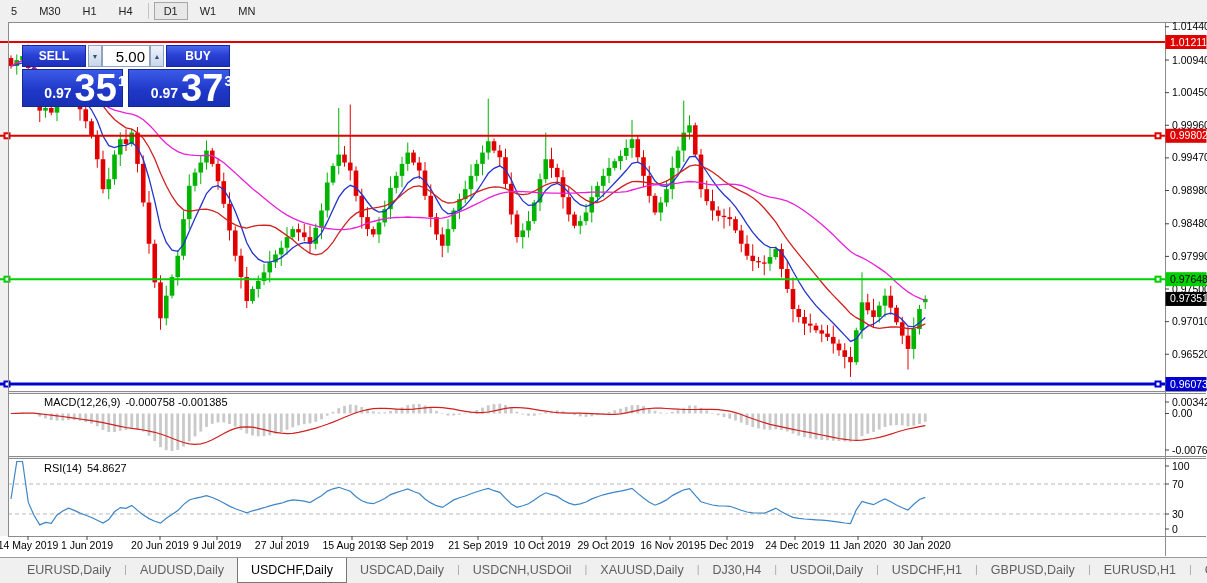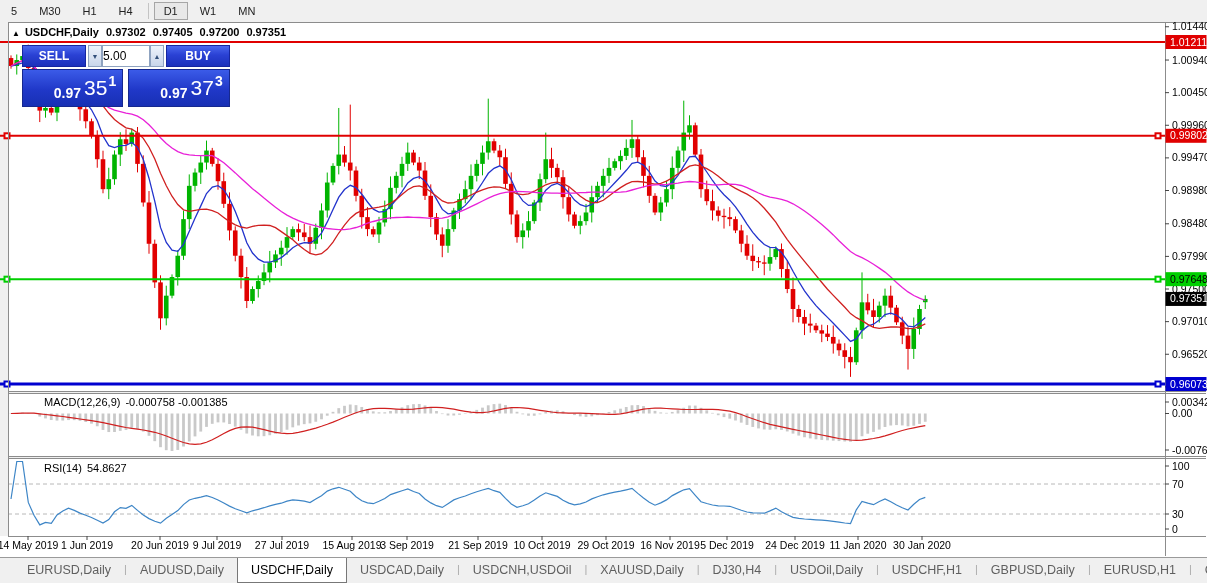--- a/index.html
+++ b/index.html
@@ -23,29 +23,29 @@
   .trade-panel{position:absolute;left:22px;top:45px;width:208px;z-index:3;}
   .tp-row1{display:flex;height:22px;}
   .btn-trade{width:64px;height:22px;display:flex;align-items:center;justify-content:center;
       background:linear-gradient(180deg,#4a67ee 0%,#2a41d4 45%,#1c31bb 100%);
       border:1px solid #1626a0;color:#fff;font-size:12px;font-weight:600;box-sizing:border-box;cursor:pointer;}
   .vol-wrap{display:flex;height:22px;margin:0 2px;}
   .spin{width:14px;height:22px;box-sizing:border-box;border:1px solid #8fa3c0;
       background:linear-gradient(180deg,#eef3fb,#c9d6ea);display:flex;align-items:center;justify-content:center;
       font-size:7px;color:#33507a;cursor:pointer;}
   .vol-field{width:48px;height:22px;box-sizing:border-box;border:1px solid #8fa3c0;background:#fff;
-      font-size:12px;color:#000;text-align:left;padding:0 4px 0 0;font-family:"Liberation Sans",sans-serif;}
+      font-size:15px;color:#000;text-align:right;padding:0 4px 0 0;font-family:"Liberation Sans",sans-serif;}
   .tp-row2{display:flex;margin-top:2px;}
   .price-tile{height:38px;box-sizing:border-box;border:1px solid #16288f;
       background:linear-gradient(180deg,#3b5be8 0%,#2038c8 55%,#1830b4 100%);
       color:#fff;display:flex;align-items:center;justify-content:center;cursor:pointer;}
   .tile-sell{width:101px;margin-right:5px;}
   .tile-buy{width:102px;}
   .p-small{font-size:14px;font-weight:700;margin-right:3px;margin-top:10px;padding-left:25px;}
-  .p-big{font-size:21px;font-weight:400;line-height:34px;}
+  .p-big{font-size:38px;font-weight:700;line-height:34px;}
   .p-sup{font-size:14px;font-weight:700;margin-top:-14px;margin-left:1px;}
   
   .tabbar{position:absolute;left:0;top:557px;width:1207px;height:22px;background:#f0f0f0;
           border-top:1px solid #9a9a9a;display:flex;align-items:stretch;z-index:5;padding-left:14px;box-sizing:border-box;}
   .tab{font-size:12.5px;color:#5f5f5f;display:flex;align-items:center;padding:12px 13px;cursor:pointer;white-space:nowrap;}
   .tab.active{background:#fff;border:1px solid #777;border-top:none;color:#000;margin-top:0;position:relative;top:0;}
   .tabsep{color:#aaa;display:flex;align-items:center;font-size:11px;}
 </style>
 </head>
 <body>
@@ -667,27 +667,20 @@
         <text x="727" y="549" font-size="10.5" font-family="Liberation Sans, sans-serif" text-anchor="middle" fill="#000" font-weight="400">5 Dec 2019</text>
         <line x1="795" y1="536" x2="795" y2="540" stroke="#444" stroke-width="1"></line>
         <text x="795" y="549" font-size="10.5" font-family="Liberation Sans, sans-serif" text-anchor="middle" fill="#000" font-weight="400">24 Dec 2019</text>
         <line x1="858" y1="536" x2="858" y2="540" stroke="#444" stroke-width="1"></line>
         <text x="858" y="549" font-size="10.5" font-family="Liberation Sans, sans-serif" text-anchor="middle" fill="#000" font-weight="400">11 Jan 2020</text>
         <line x1="922" y1="536" x2="922" y2="540" stroke="#444" stroke-width="1"></line>
         <text x="922" y="549" font-size="10.5" font-family="Liberation Sans, sans-serif" text-anchor="middle" fill="#000" font-weight="400">30 Jan 2020</text>
       </g>
     </svg>
 
-  <div class="chart-title">
-    <span class="tri">▲</span><span>USDCHF,Daily</span>
-    <span>0.97302</span>
-    <span>0.97405</span>
-    <span>0.97200</span>
-    <span>0.97351</span>
-  </div>
 
   <div class="pane-label" style="left:12px;top:396px;">
     <span>MACD(12,26,9)</span><span>-0.000758 -0.001385</span>
   </div>
 
   <div class="pane-label" style="left:12px;top:462px;">
     <span>RSI(14)</span><span>54.8627</span>
   </div>
 
   <div class="trade-panel">

